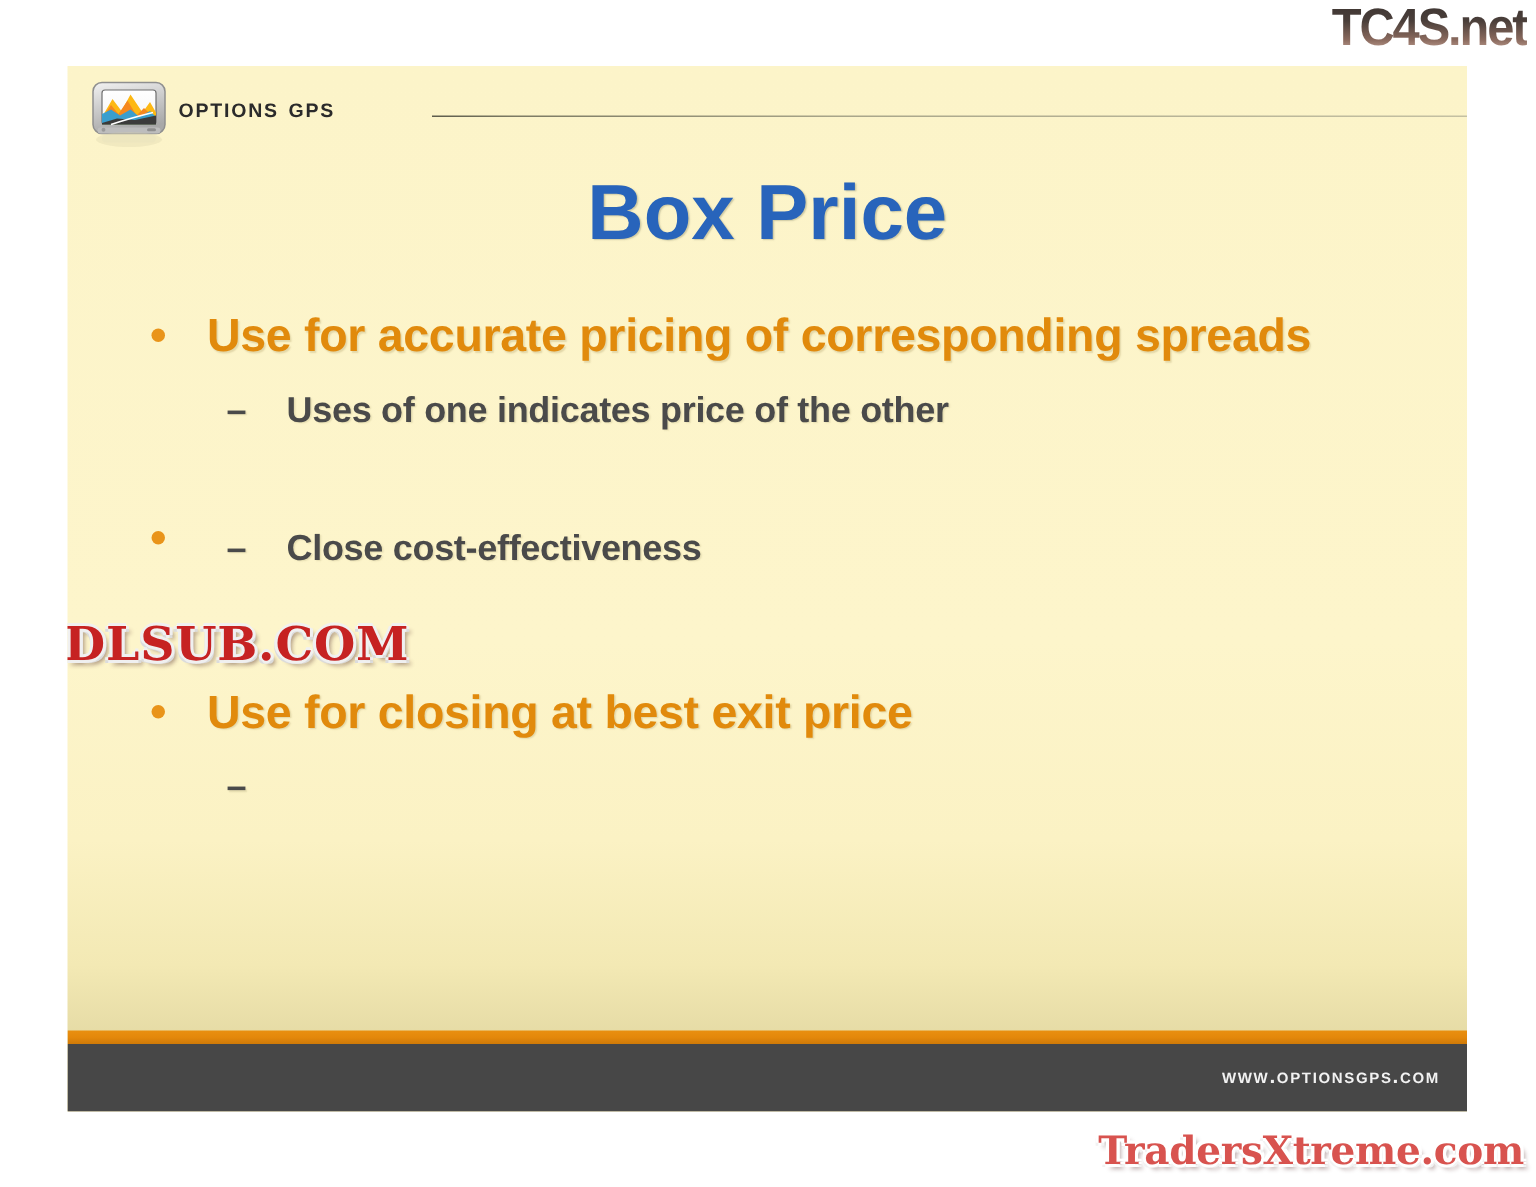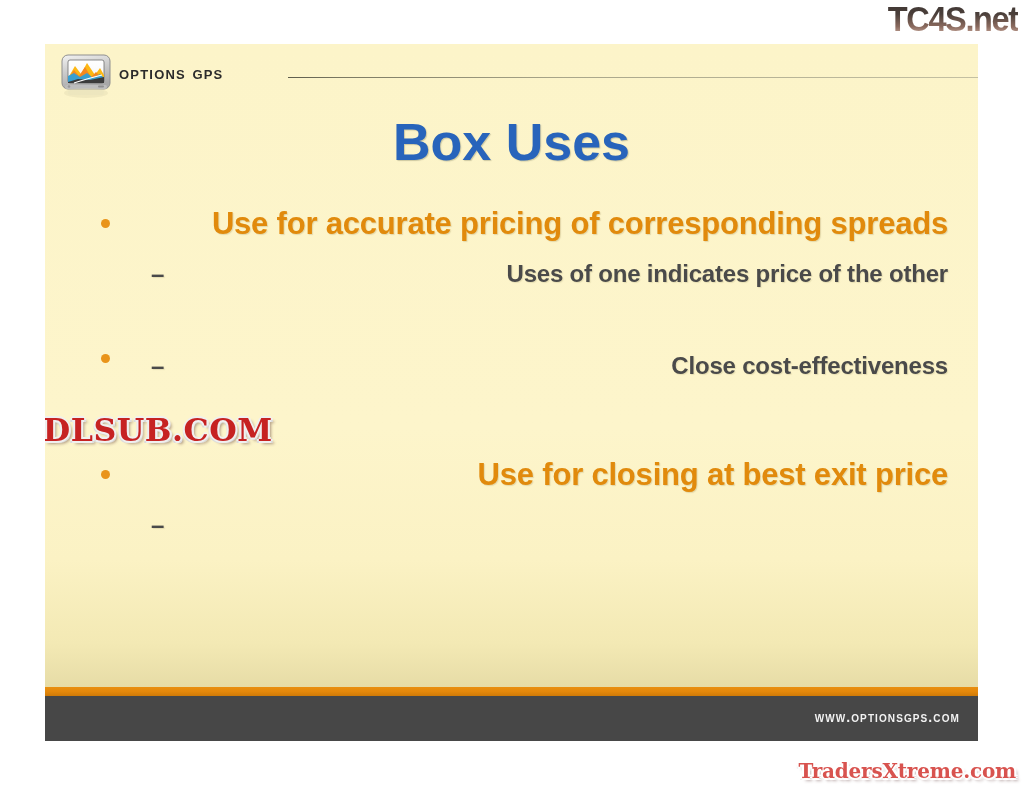--- a/index.html
+++ b/index.html
@@ -108,21 +108,21 @@
     text-shadow: 1px 1px 1px rgba(120,120,90,0.35);
   }
 
   
   .body-area {
     position: absolute;
     left: 48px;
     top: 158px;
     right: 30px;
   }
-  .group { position: relative; text-align: right; }
+  .group { position: relative; }
   .bullet-l1 {
     position: relative;
     padding-left: 45px;
     font-family: "Liberation Sans", sans-serif;
     font-weight: bold;
     font-size: 31px;
     line-height: 43px;
     color: #e18a0c;
     text-shadow: 1px 1px 1px rgba(150,130,70,0.25);
     letter-spacing: -0.2px;
@@ -219,21 +219,21 @@
   
   .tx-watermark {
     position: absolute;
     right: 8px;
     bottom: 8px;
     z-index: 40;
   }
   .tx-watermark span {
     font-family: "DejaVu Serif", serif;
     font-weight: bold;
-    font-size: 20px;
+    font-size: 26px;
     letter-spacing: -0.2px;
     color: #d8534f;
     text-shadow:
       2px 0 0 #ffffff, -2px 0 0 #ffffff,
       0 2px 0 #ffffff, 0 -2px 0 #ffffff,
       2px 2px 0 #f2f2f2, -2px 2px 0 #f2f2f2,
       -2px -2px 0 #ffffff, 2px -2px 0 #ffffff,
       3px 3px 3px rgba(90,50,50,0.4);
     display: inline-block;
   }
@@ -280,21 +280,21 @@
         <ellipse cx="26" cy="41" rx="22" ry="5" fill="#d8d0a8" opacity="0.30"></ellipse>
         <rect x="8" y="38" width="36" height="5" rx="3" fill="#e6e1bd" opacity="0.35"></rect>
       </svg>
     </div>
 
     <div class="logo-text">Options GPS</div>
 
     <div class="header-rule"></div>
   </div>
 
-  <div class="slide-title">Box Uses</div>
+  <div class="slide-title">Box Price</div>
 
   <div class="body-area">
 
     <div class="group">
       <div class="bullet-l1">
         <span class="dot"></span>
         <span>Use for accurate pricing of corresponding spreads</span>
       </div>
       <div class="gap-sm"></div>
       <div class="bullet-l2">

